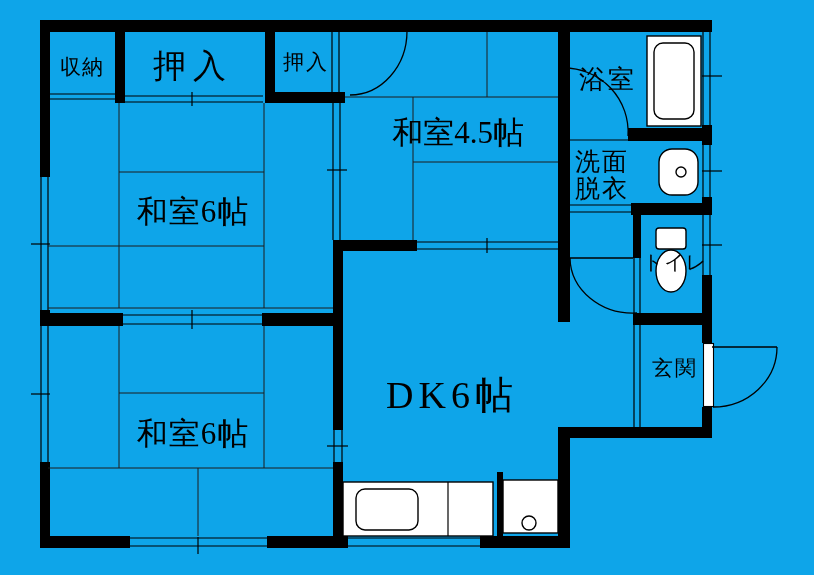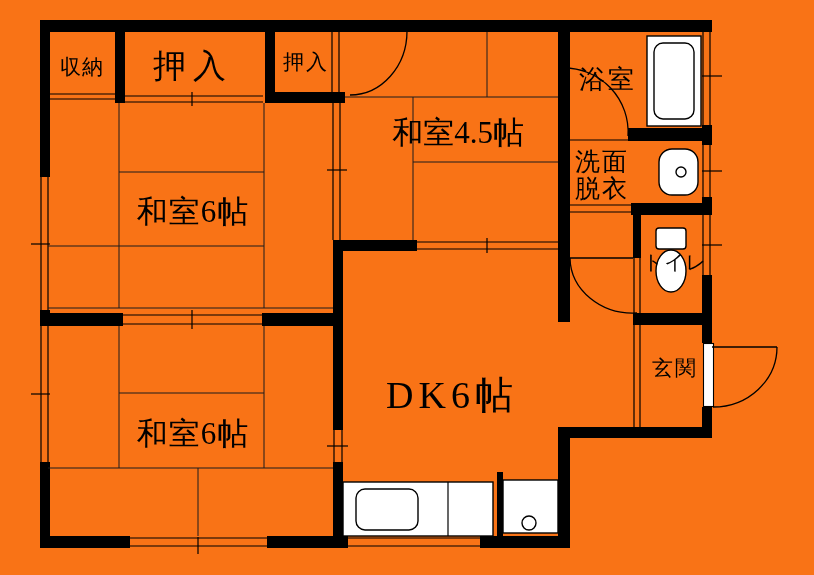--- a/index.html
+++ b/index.html
@@ -1,16 +1,16 @@
 <!DOCTYPE html>
 <html><head>
 <meta charset="utf-8">
 <style>
   html,body{margin:0;padding:0;background:#ffffff;}
-  .plan-wrap{position:relative;width:814px;height:575px;background:#f97316;overflow:hidden;}
+  .plan-wrap{position:relative;width:814px;height:575px;background:#0ea5e9;overflow:hidden;}
   svg{position:absolute;left:0;top:0;}
   text{font-family:"Liberation Serif","DejaVu Serif",serif;fill:#000000;}
   .wall{fill:#000000;stroke:none;}
   .thin{stroke:#000000;stroke-width:1.2;fill:none;}
   .tatami{stroke:#1c1c1c;stroke-width:1;fill:none;}
   .fixture{stroke:#000000;stroke-width:1.4;fill:#ffffff;}
   .arc{stroke:#000000;stroke-width:1.3;fill:none;}
   .leafrect{stroke:#000000;stroke-width:1.1;fill:#ffffff;}
 </style>
 </head>

